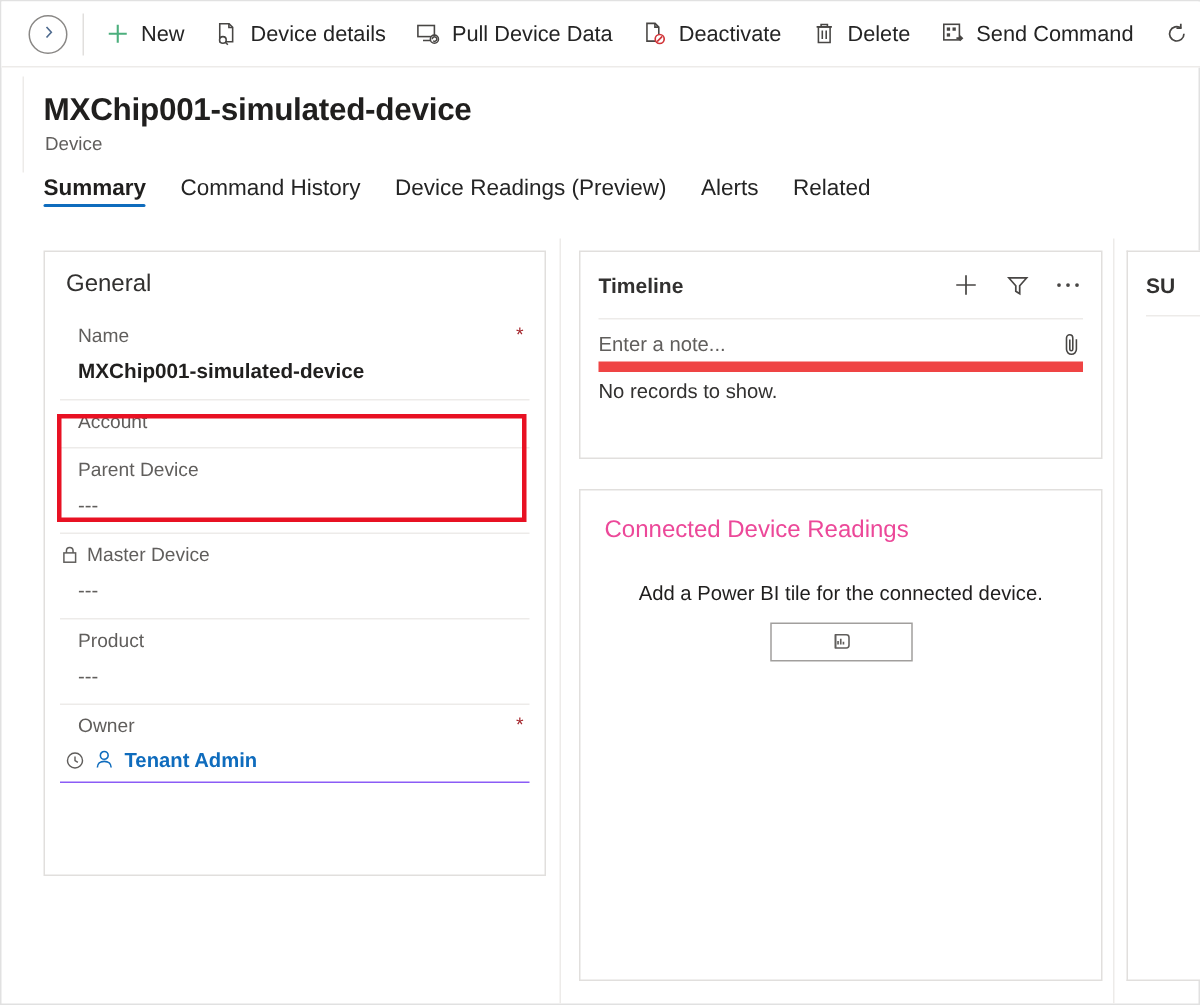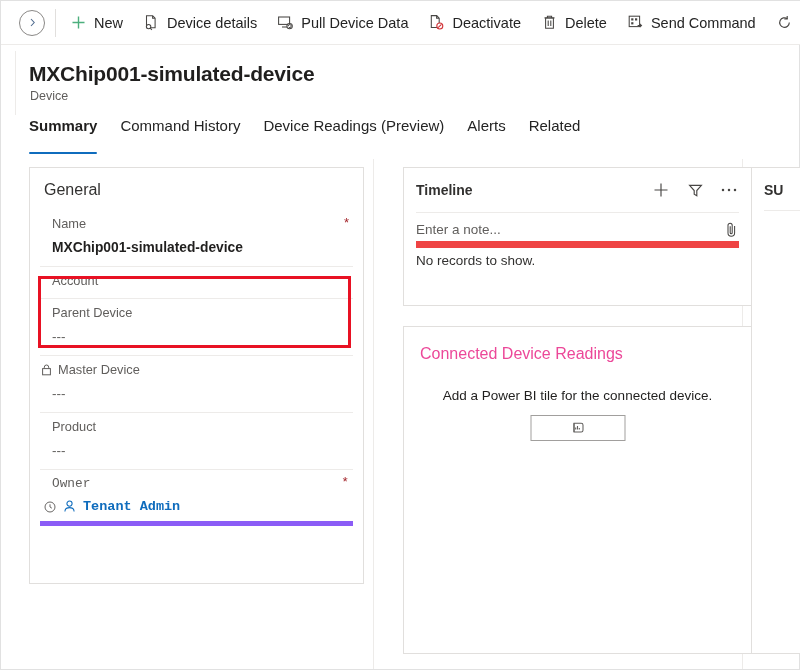--- a/index.html
+++ b/index.html
@@ -59,52 +59,52 @@
   }
   .rec-sub {
     position: absolute; left: 29px; top: 44px;
     font-size: 12.5px; color: #605e5c;
   }
   .tabs {
     position: absolute; left: 28px; top: 72px;
     display: flex; align-items: flex-end; gap: 23px;
   }
   .tab {
-    font-size: 15px; color: #242424; padding-bottom: 20px;
+    font-size: 15px; color: #242424; padding-bottom: 4px;
     cursor: pointer; position: relative; white-space: nowrap;
   }
   .tab.active { font-weight: 700; color: #201f1e; }
   .tab.active::after {
     content: ""; position: absolute; left: 0; right: 0; bottom: 0;
     height: 2.5px; background: #0f6cbd; border-radius: 2px;
   }
 
   
   .body { position: absolute; left: 0; top: 158px; width: 800px; height: 510px; }
 
   .col-general { position: absolute; left: 28px; top: 8px; width: 335px; height: 487px; }
-  .col-mid     { position: absolute; left: 402px; top: 8px; width: 349px; }
+  .col-mid     { position: absolute; left: 385px; top: 8px; width: 349px; }
   .col-right   { position: absolute; left: 750px; top: 8px; width: 52px; height: 487px; }
 
   .card {
     background: #ffffff;
     border: 1px solid #e1dfdd;
   }
 
   
   .general { width: 335px; height: 417px; position: relative; }
   .general-title { position: absolute; left: 14px; top: 13px; font-size: 16px; color: #323130; }
 
   .field-list { position: absolute; left: 0; top: 42px; right: 0; }
   .field {
     margin: 0 10px; padding: 6px 0 7px 0;
     border-bottom: 1px solid #edebe9;
     position: relative;
   }
-  .field:last-child { border-bottom: 5px solid #8b5cf6; font-family: Liberation Mono, monospace; }
+  .field:last-child { border-bottom: 1px solid #8b5cf6; }
   .f-label {
     font-size: 12.8px; color: #605e5c; padding-left: 12px;
     display: flex; align-items: center; gap: 5px;
   }
   .f-label.with-icon { padding-left: 0; }
   .f-req {
     position: absolute; right: 4px; top: 7px;
     color: #a4262c; font-size: 13px; line-height: 12px;
   }
   .f-value {

